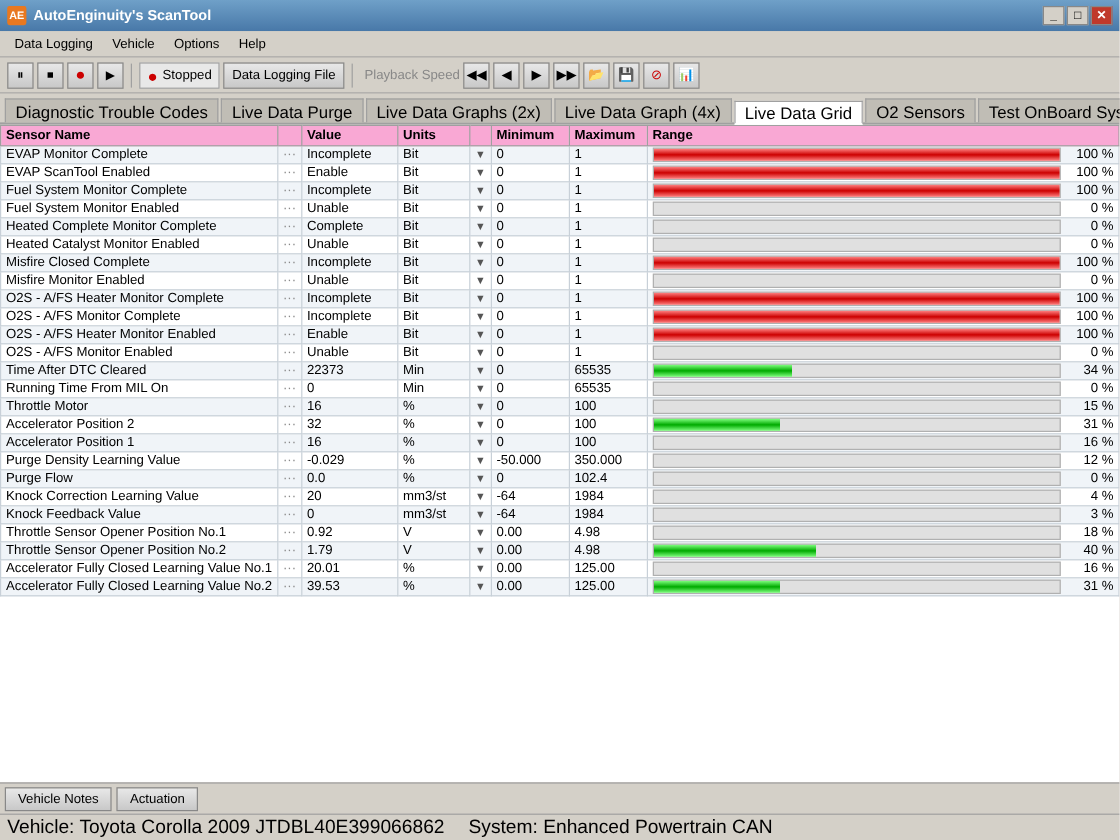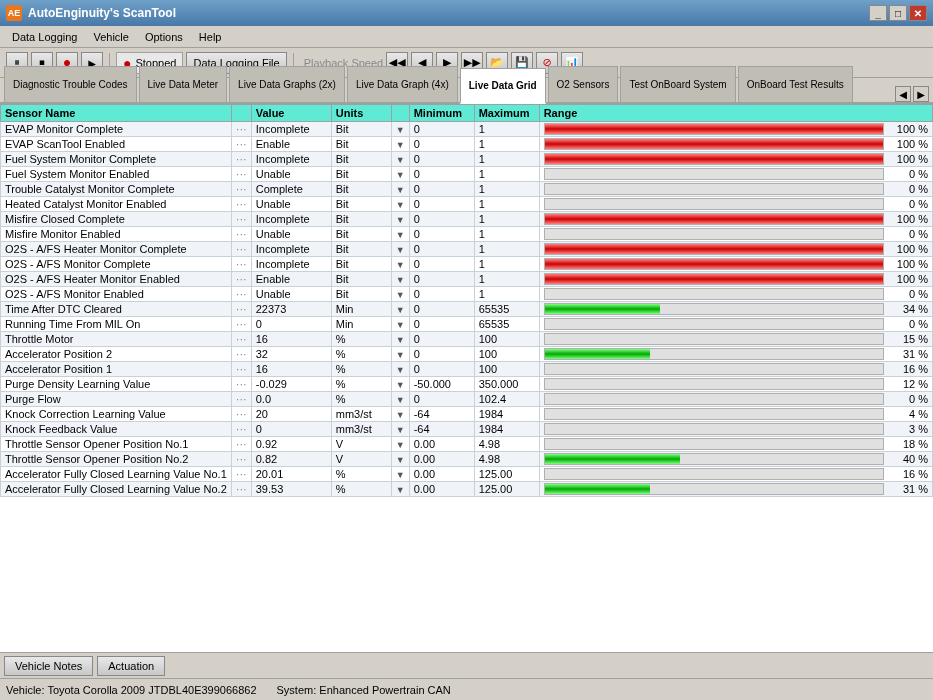--- a/index.html
+++ b/index.html
@@ -117,30 +117,30 @@
       align-items: flex-end;
       padding: 0 4px;
       border-bottom: 2px solid #a0a0a0;
     }
     .tab {
       padding: 3px 8px;
       border: 1px solid #a0a0a0;
       border-bottom: none;
       background: #c0bdb5;
       cursor: pointer;
-      font-size: 10px;
+      font-size: 14px;
       margin-right: 2px;
-      height: 36px;
+      height: 20px;
       display: flex;
       align-items: center;
       white-space: nowrap;
     }
     .tab.active {
       background: white;
-      font-weight: bold;
+      font-weight: normal;
       border-bottom: 2px solid white;
       margin-bottom: -2px;
       z-index: 1;
     }
 
     
     .main-content {
       background: white;
       height: calc(700px - 26px - 22px - 30px - 26px - 26px - 22px);
       overflow: hidden;
@@ -148,21 +148,21 @@
       flex-direction: column;
     }
 
     
     .data-table {
       width: 100%;
       border-collapse: collapse;
       font-size: 11px;
     }
     .data-table thead tr {
-      background: #5eead4;
+      background: #f9a8d4;
     }
     .data-table thead th {
       border: 1px solid #a0a0a0;
       padding: 2px 4px;
       text-align: left;
       font-weight: bold;
       white-space: nowrap;
     }
     .table-scroll {
       overflow-y: auto;
@@ -224,21 +224,21 @@
     }
 
     
     .status-bar {
       background: #d4d0c8;
       height: 22px;
       display: flex;
       align-items: center;
       padding: 0 6px;
       border-top: 1px solid #a0a0a0;
-      font-size: 11px;
+      font-size: 16px;
       gap: 20px;
     }
     .status-item { display: flex; align-items: center; gap: 4px; }
 
     
     .action-bar {
       background: #d4d0c8;
       height: 26px;
       display: flex;
       align-items: center;
@@ -333,21 +333,21 @@
   <div class="tb-btn">▶</div>
   <div class="tb-btn">▶▶</div>
   <div class="tb-btn">📂</div>
   <div class="tb-btn">💾</div>
   <div class="tb-btn" style="color:#cc0000;">⊘</div>
   <div class="tb-btn">📊</div>
 </div>
 
 <div class="tabs-bar">
   <div class="tab">Diagnostic Trouble Codes</div>
-  <div class="tab">Live Data Meter</div>
+  <div class="tab">Live Data Purge</div>
   <div class="tab">Live Data Graphs (2x)</div>
   <div class="tab">Live Data Graph (4x)</div>
   <div class="tab active">Live Data Grid</div>
   <div class="tab">O2 Sensors</div>
   <div class="tab">Test OnBoard System</div>
   <div class="tab">OnBoard Test Results</div>
   <div class="nav-arrows">
     <div class="nav-arrow">◀</div>
     <div class="nav-arrow">▶</div>
   </div>
@@ -429,21 +429,21 @@
             <td class="td-min">0</td>
             <td class="td-max">1</td>
             <td class="td-range">
               <div class="range-cell">
                 <div class="range-bar-bg"></div>
                 <span class="range-pct">0 %</span>
               </div>
             </td>
           </tr>
           <tr>
-            <td class="td-sensor">Trouble Catalyst Monitor Complete</td>
+            <td class="td-sensor">Heated Complete Monitor Complete</td>
             <td class="td-dots" style="cursor: pointer;">···</td>
             <td class="td-value">Complete</td>
             <td class="td-units">Bit</td>
             <td class="td-unit-arrow"><span class="unit-arrow">▼</span></td>
             <td class="td-min">0</td>
             <td class="td-max">1</td>
             <td class="td-range">
               <div class="range-cell">
                 <div class="range-bar-bg"></div>
                 <span class="range-pct">0 %</span>
@@ -713,21 +713,21 @@
             <td class="td-range">
               <div class="range-cell">
                 <div class="range-bar-bg"></div>
                 <span class="range-pct">18 %</span>
               </div>
             </td>
           </tr>
           <tr>
             <td class="td-sensor">Throttle Sensor Opener Position No.2</td>
             <td class="td-dots" style="cursor: pointer;">···</td>
-            <td class="td-value">0.82</td>
+            <td class="td-value">1.79</td>
             <td class="td-units">V</td>
             <td class="td-unit-arrow"><span class="unit-arrow">▼</span></td>
             <td class="td-min">0.00</td>
             <td class="td-max">4.98</td>
             <td class="td-range">
               <div class="range-cell">
                 <div class="range-bar-bg">
                   <div class="range-bar-fill green" style="width: 40%;"></div>
                 </div>
                 <span class="range-pct">40 %</span>

